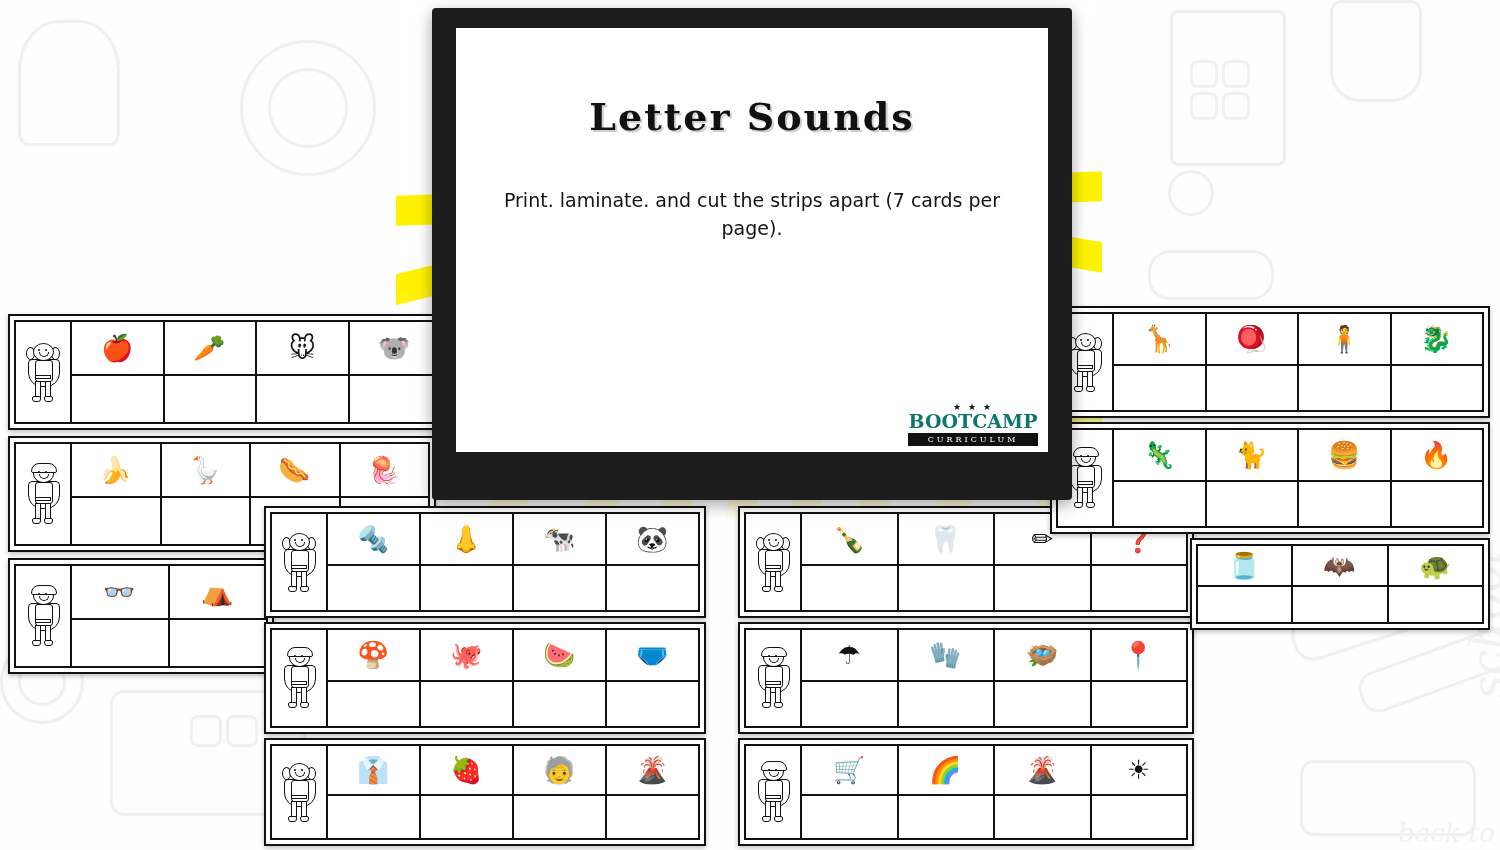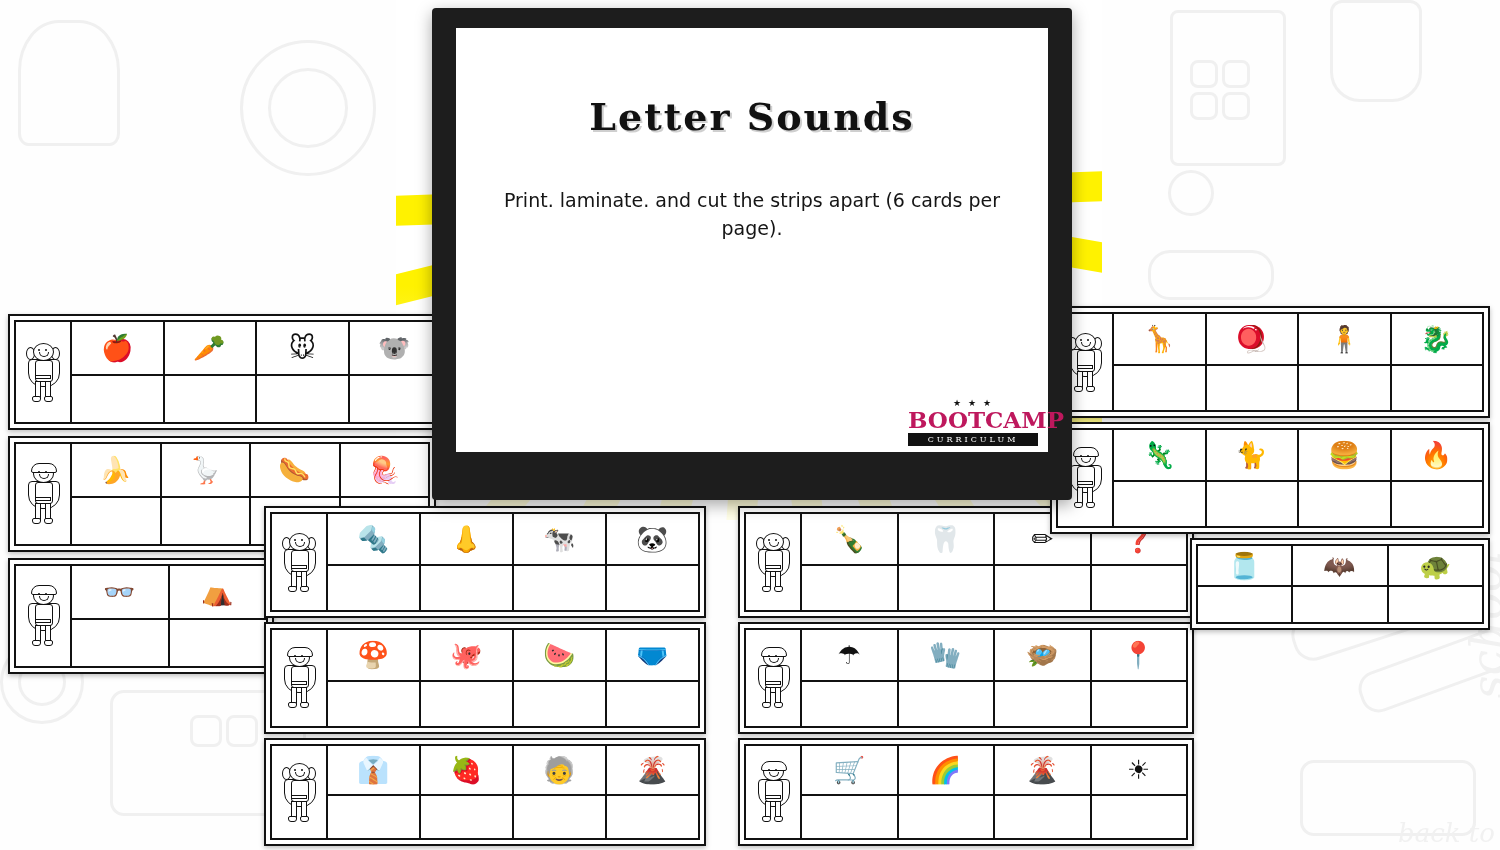--- a/index.html
+++ b/index.html
@@ -109,24 +109,24 @@
     width: 130px;
     text-align: center;
     font-family: "DejaVu Serif", serif;
   }
   .logo-stars {
     font-size: 9px;
     letter-spacing: 2px;
     color: #111;
   }
   .logo-main {
-    font-size: 23px;
+    font-size: 19px;
     font-weight: bold;
     letter-spacing: 0px;
-    color: #be185d;
+    color: #0f766e;
     line-height: 1;
   }
   .logo-sub {
     margin-top: 2px;
     background: #111;
     color: #fff;
     font-size: 8px;
     letter-spacing: 3px;
     padding: 2px 0;
   }
@@ -895,21 +895,21 @@
 
   <div class="pink-tab-top"></div>
   <div class="pink-tab">
     <span>S</span>
   </div>
 
   <div class="slide-frame">
     <div class="slide-inner">
       <h1 class="slide-title">Letter Sounds</h1>
       <div class="slide-body">
-        <p>Print. laminate. and cut the strips apart (6 cards per page).</p>
+        <p>Print. laminate. and cut the strips apart (7 cards per page).</p>
       </div>
       <div class="logo-badge">
         <div class="logo-stars">★ ★ ★</div>
         <div class="logo-main">BOOTCAMP</div>
         <div class="logo-sub">CURRICULUM</div>
       </div>
     </div>
   </div>
 
 </div>

